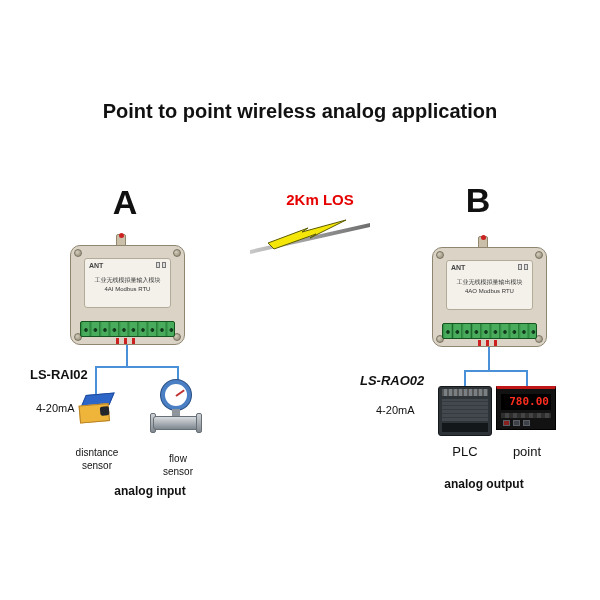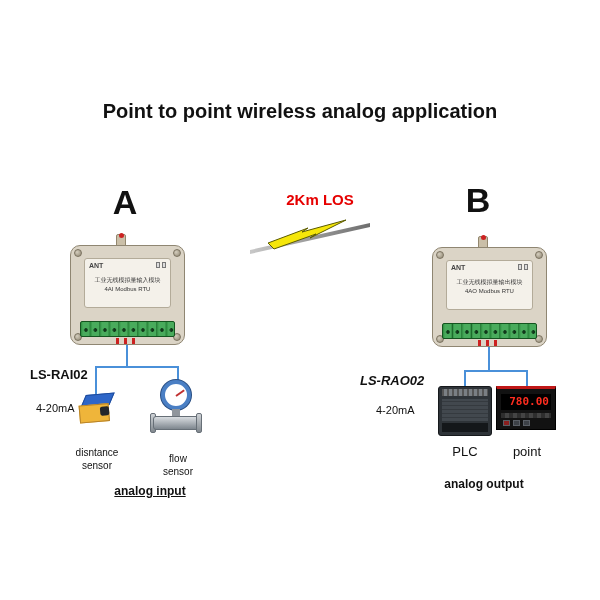--- a/index.html
+++ b/index.html
@@ -109,21 +109,21 @@
   .signal-label { font-size:11px; }
   .signal-a { left:36px;  top:402px; }
   .signal-b { left:376px; top:404px; }
   .small-caption { font-size:10px; line-height:13px; text-align:center; }
   .cap-distance { left:64px;  top:446px; width:66px; }
   .cap-flow     { left:154px; top:452px; width:48px; }
   .item-label { font-size:13px; text-align:center; }
   .cap-plc   { left:438px; top:444px; width:54px; }
   .cap-meter { left:500px; top:444px; width:54px; }
   .group-caption { font-size:12px; font-weight:bold; text-align:center; }
-  .cap-input  { left:92px;  top:484px; width:116px;text-decoration:underline; }
+  .cap-input  { left:92px;  top:484px; width:116px; }
   .cap-output { left:426px; top:477px; width:116px; }
 </style>
 </head>
 <body>
 
 <div class="abs title">Point to point wireless analog application</div>
 
 <div class="abs letter letter-a">A</div>
 <div class="abs letter letter-b">B</div>
 

